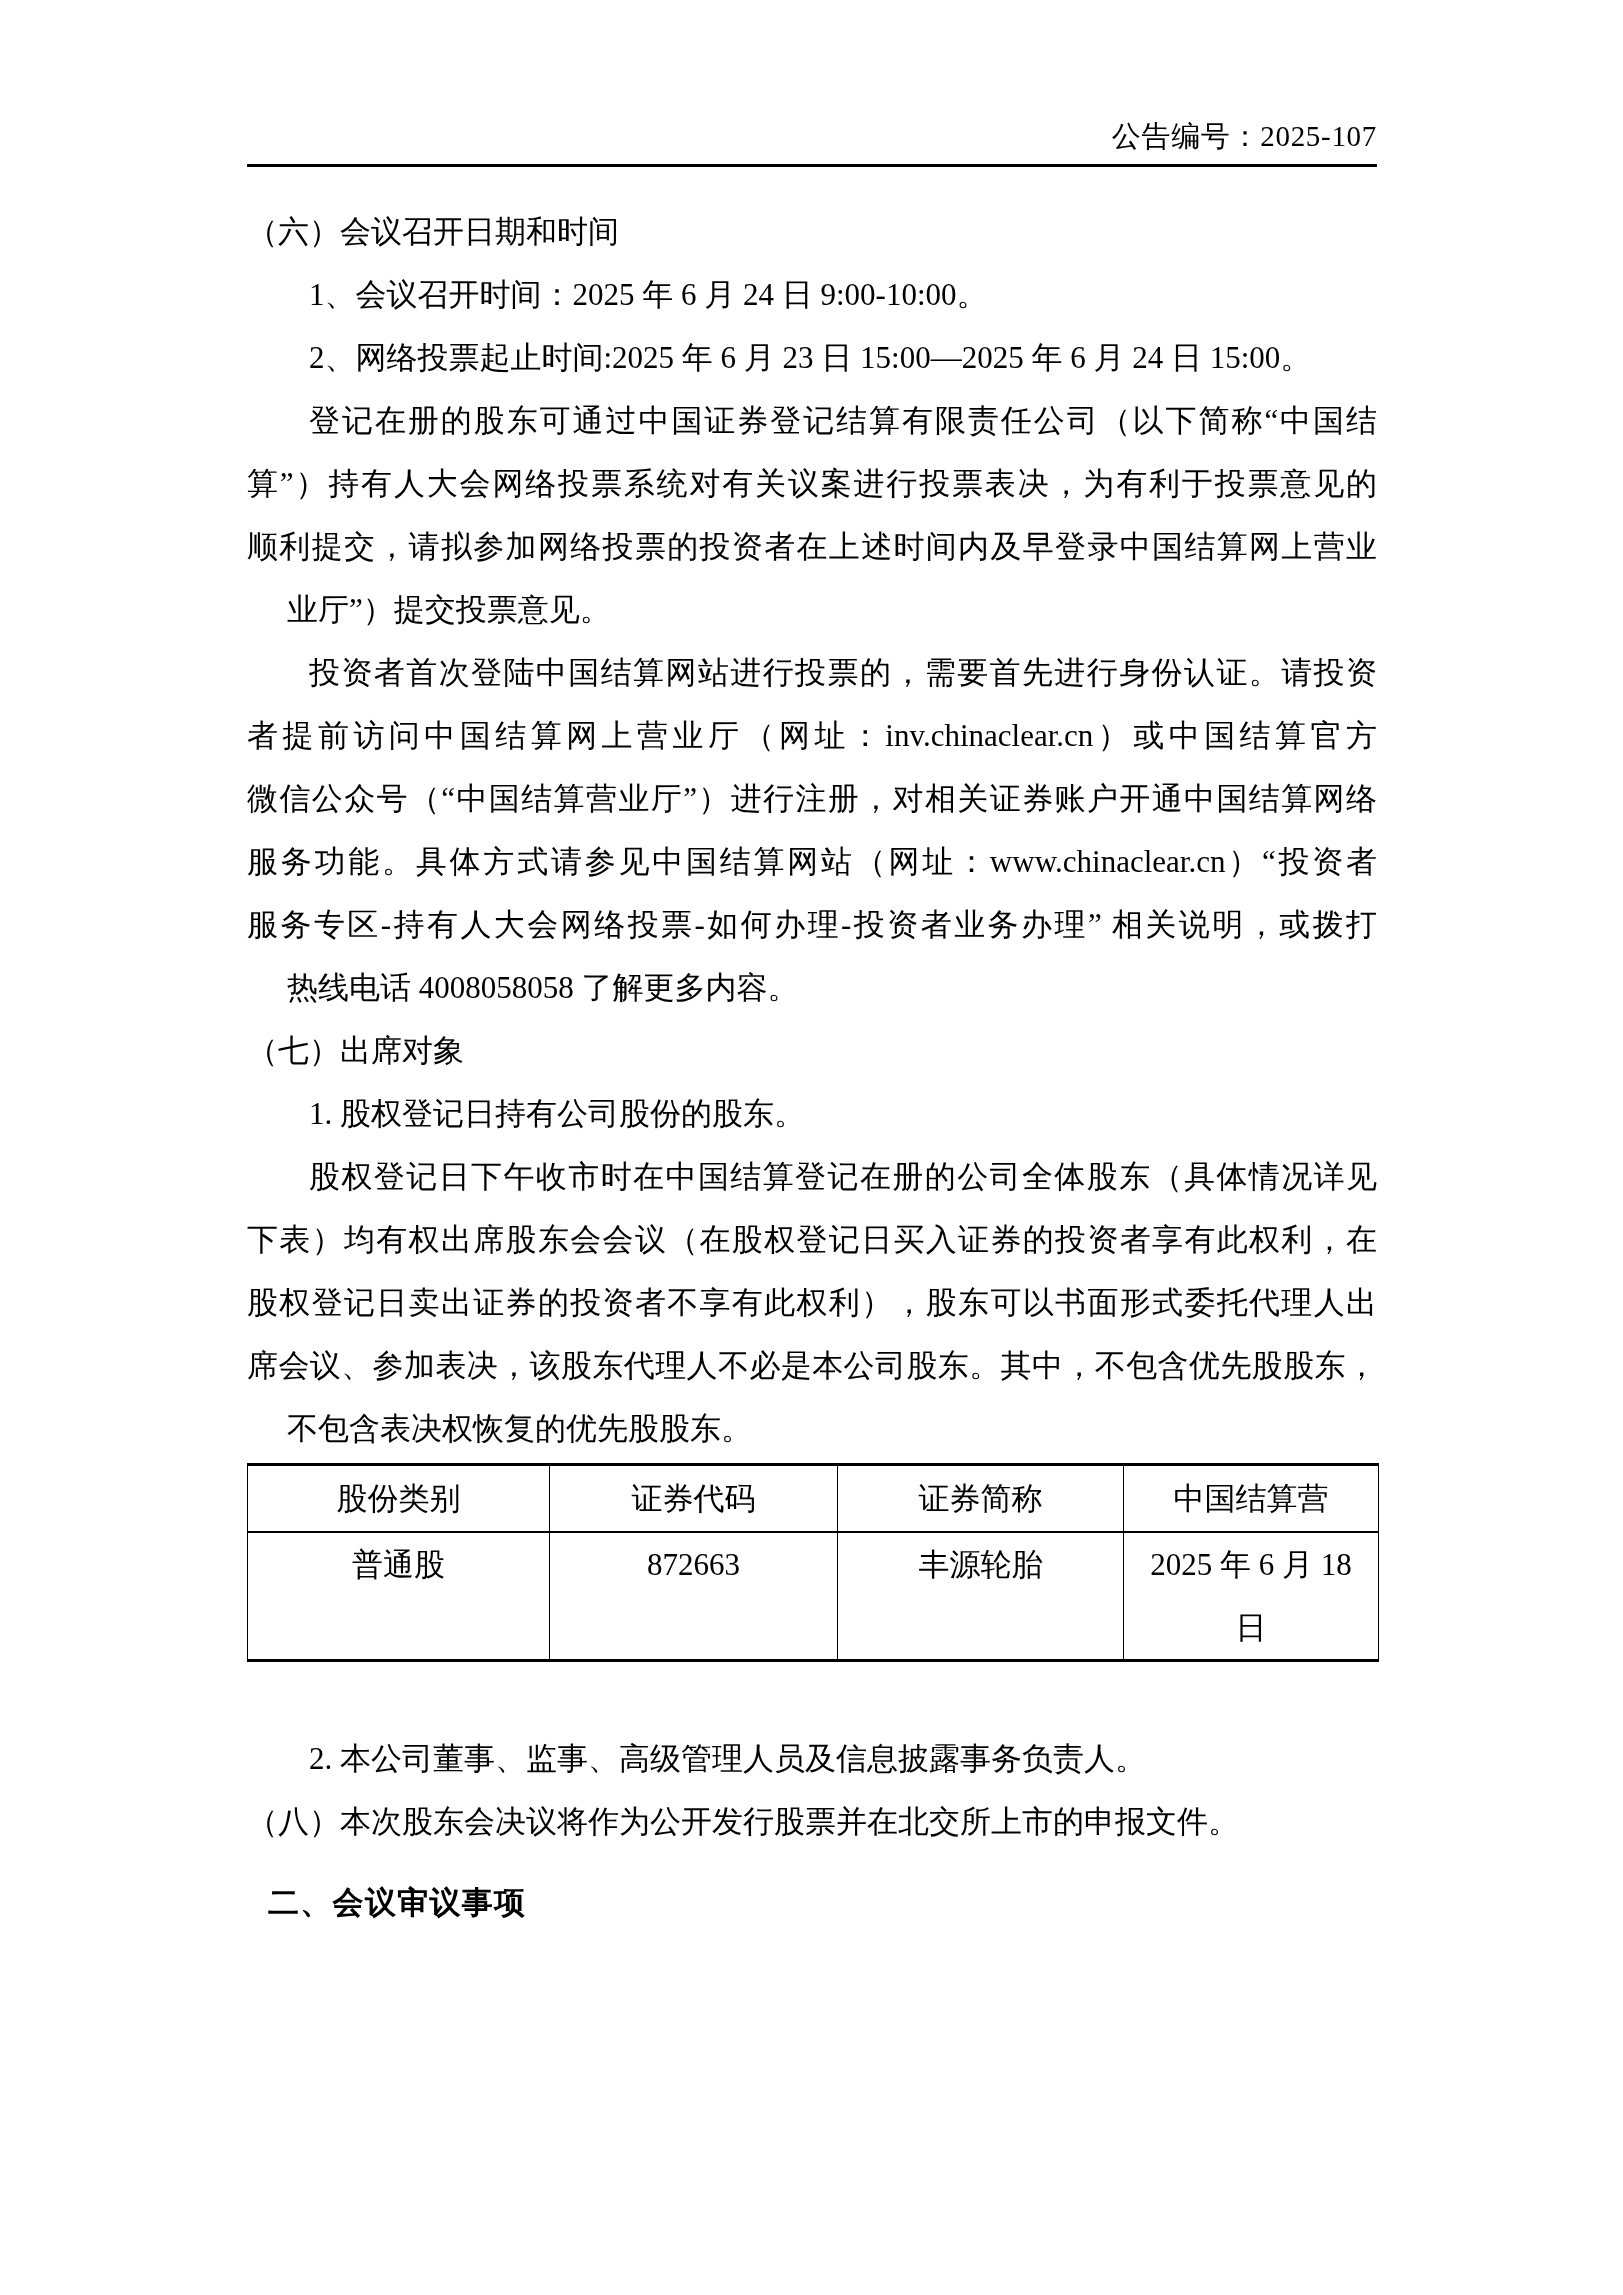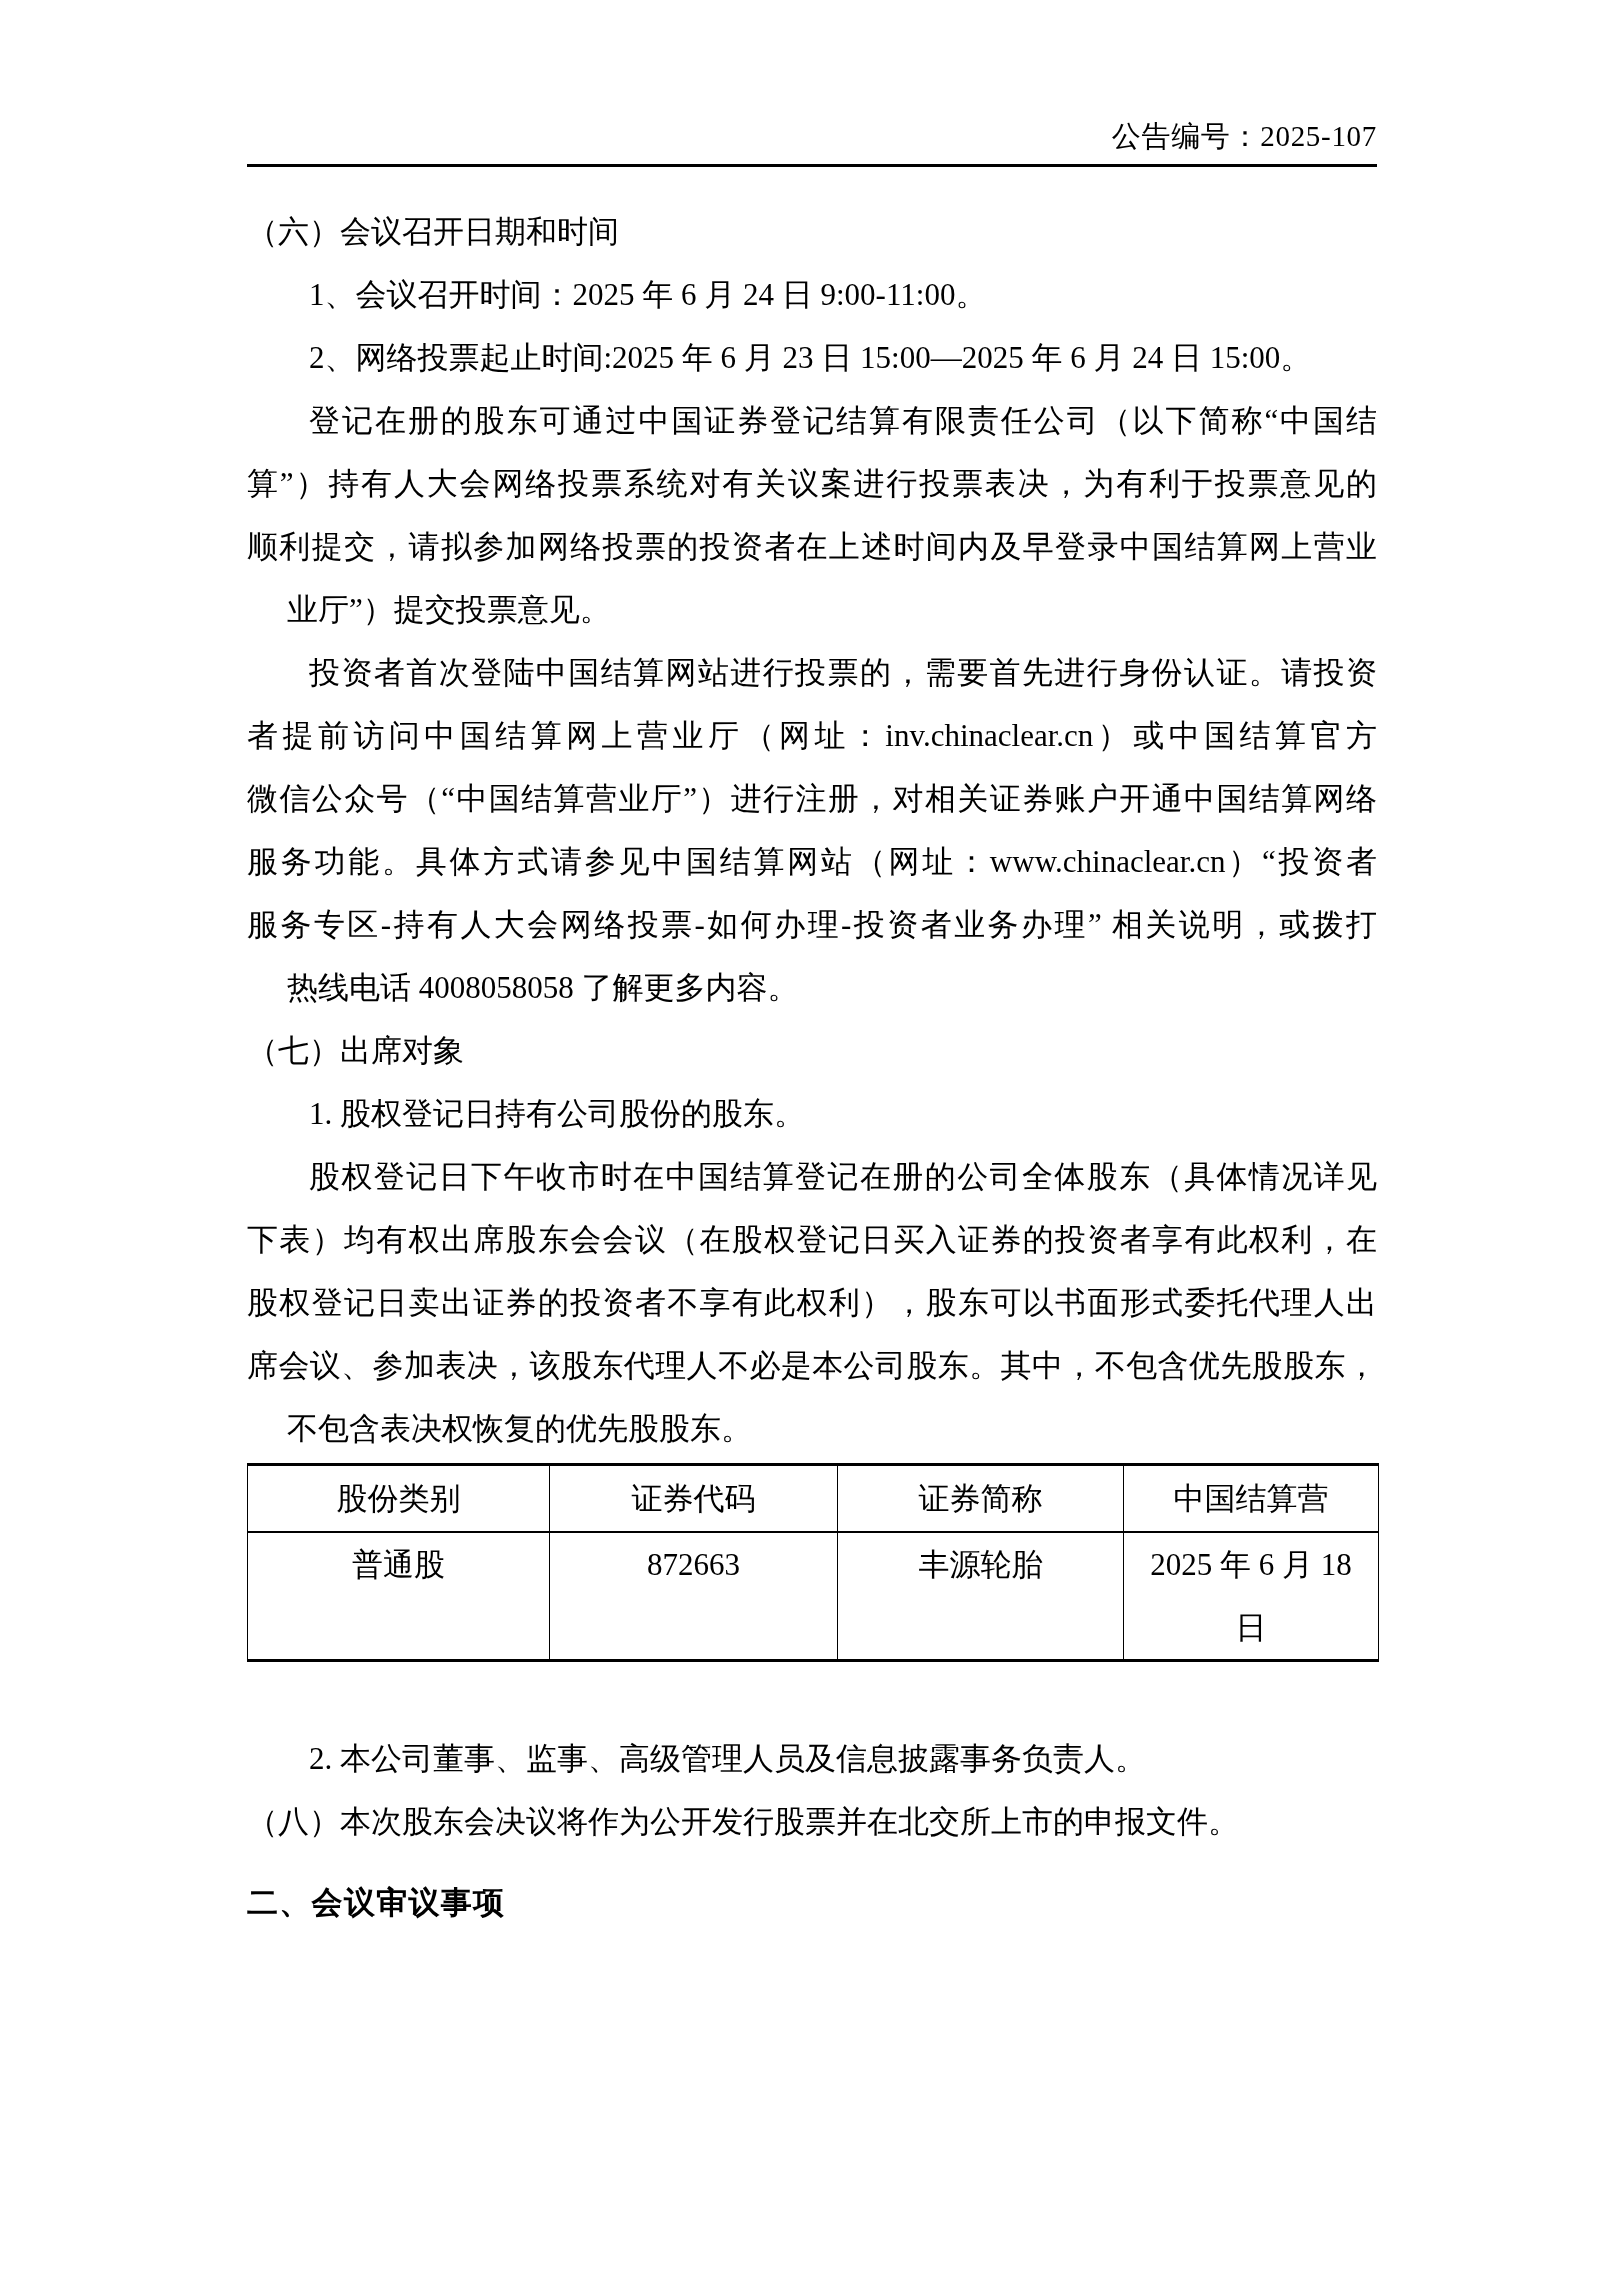--- a/index.html
+++ b/index.html
@@ -34,21 +34,21 @@
     line-height:63px;
     text-align:justify;
     text-justify:inter-character;
   }
   .ln { height:63px; overflow:hidden; }
   .j    { text-align:justify; text-align-last:justify; }  
   .fi   { text-indent:62px; }                             
   .endl { text-align:left; text-align-last:left;margin-left:40px; }        
   .item { text-indent:62px; text-align:left; text-align-last:left; }
   .h    { text-align:left; text-align-last:left; }
-  .boldh{ font-weight:bold; text-align:right; text-align-last:left; letter-spacing:1.3px; }
+  .boldh{ font-weight:bold; text-align:right; text-align-last:left; letter-spacing:1.3px;margin-left:21px; }
   .mt-table { margin-top:65px; }
   .mt-s2    { margin-top:18.3px; }
   
   table.reg {
     width:1130px;
     margin-top:2.6px;
     border-collapse:collapse;
     table-layout:fixed;
     font-size:31px;
   }
@@ -79,21 +79,21 @@
 <div class="page">
 
   <div class="hdr">
     <div class="announce">公告编号：2025-107</div>
   </div>
   <div class="rule"></div>
 
   <div class="content">
 
     <div class="ln h">（六）会议召开日期和时间</div>
-    <div class="ln item">1、会议召开时间：2025 年 6 月 24 日 9:00-11:00。</div>
+    <div class="ln item">1、会议召开时间：2025 年 6 月 24 日 9:00-10:00。</div>
     <div class="ln item">2、网络投票起止时间:2025 年 6 月 23 日 15:00—2025 年 6 月 24 日 15:00。</div>
 
     <div class="ln j fi">登记在册的股东可通过中国证券登记结算有限责任公司（以下简称“中国结</div>
     <div class="ln j">算”）持有人大会网络投票系统对有关议案进行投票表决，为有利于投票意见的</div>
     <div class="ln j">顺利提交，请拟参加网络投票的投资者在上述时间内及早登录中国结算网上营业</div>
     <div class="ln endl">业厅”）提交投票意见。</div>
 
     <div class="ln j fi">投资者首次登陆中国结算网站进行投票的，需要首先进行身份认证。请投资</div>
     <div class="ln j">者提前访问中国结算网上营业厅（网址：inv.chinaclear.cn）或中国结算官方</div>
     <div class="ln j">微信公众号（“中国结算营业厅”）进行注册，对相关证券账户开通中国结算网络</div>

